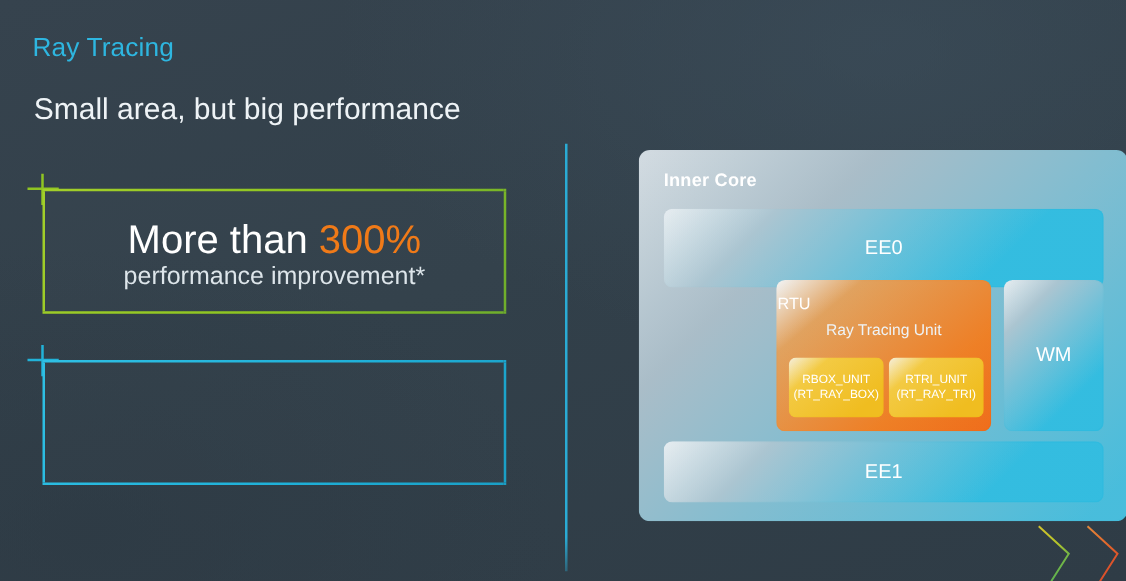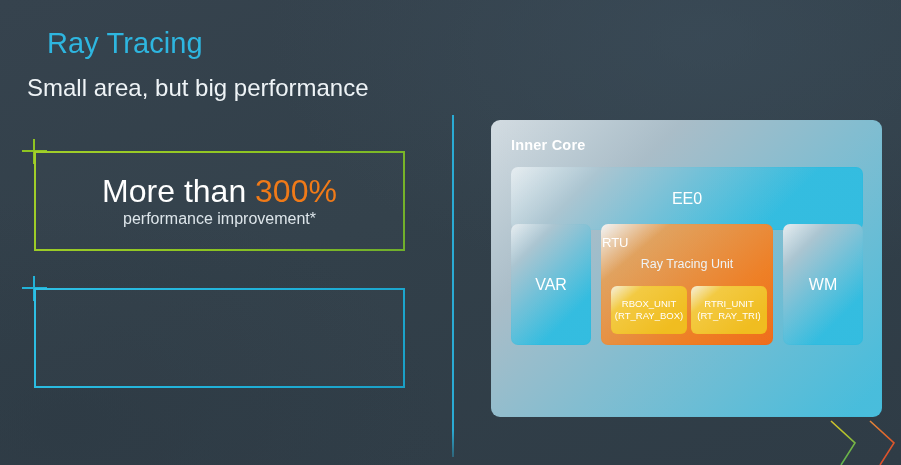--- a/index.html
+++ b/index.html
@@ -15,23 +15,22 @@
     position:absolute; inset:0;
     background:
       radial-gradient(ellipse 620px 360px at 78% 8%, rgba(62,80,94,0.55) 0%, rgba(62,80,94,0.0) 70%),
       radial-gradient(ellipse 520px 320px at 8% 92%, rgba(44,56,66,0.55) 0%, rgba(44,56,66,0.0) 72%),
       linear-gradient(160deg, #36434e 0%, #32404a 45%, #2f3c46 100%);
   }
 
   
   .title {
     position:absolute; left:26px; top:27px;
-    font-size:29px; font-weight:400; letter-spacing:.1px;
+    font-size:21px; font-weight:400; letter-spacing:.1px;
     color:#2eb6e0;
-    margin-left:21px;
   }
   .subtitle {
     position:absolute; left:27px; top:74px;
     font-size:24px; font-weight:400; color:#eef3f6;
   }
 
   
   .divider {
     position:absolute; left:452px; top:115px;
     width:2px; height:342px;
@@ -44,21 +43,21 @@
     border-style:solid; border-width:2px;
     background:rgba(255,255,255,0.012);
   }
   .stat-box .line1 {
     position:absolute; left:0; right:0; text-align:center;
     font-size:32px; font-weight:400; color:#ffffff; white-space:nowrap;
   }
   .stat-box .line1 .hl { color:#f07a18; }
   .stat-box .line2 {
     position:absolute; left:0; right:0; text-align:center;
-    font-size:16px; font-weight:400; color:#dde5ea; white-space:nowrap;
+    font-size:20px; font-weight:400; color:#dde5ea; white-space:nowrap;
   }
 
   #stat-green {
     left:34px; top:151px; width:371px; height:100px;
     border-color:#8fc422;
     border-image: linear-gradient(125deg,#a3cf2a 0%,#8cc421 55%,#6fae2c 100%) 1;
   }
   #stat-green .line1 { top:20px; }
   #stat-green .line2 { top:57px; }
 
@@ -80,21 +79,21 @@
 
   
   .footnote {
     position:absolute; left:38px; top:425px; width:370px;
     font-size:10.5px; font-style:italic; font-weight:700;
     color:#c6d2da; line-height:1.45; letter-spacing:.1px;
   }
 
   
   #outer-core {
-    position:absolute; left:491px; top:120px; width:391px; height:297px;
+    position:absolute; left:511px; top:120px; width:391px; height:297px;
     border:1.5px solid;
     border-image: linear-gradient(135deg,#c8d2d8 0%,#9fb4c0 30%,#3fb8d8 100%) 1;
     border-radius:9px;
     background:rgba(255,255,255,0.018);
     padding-left:19px;
   }
   
   #outer-core {
     border:none;
     background:
@@ -185,43 +184,43 @@
   </div>
 
 
   <div id="outer-core">
     <div class="core-label">Inner Core</div>
 
     <div class="unit" id="unit-ee0">
       <span class="unit-label">EE0</span>
     </div>
 
-    <div class="unit" id="unit-var">
-      <span class="unit-label">VAR</span>
-    </div>
 
     <div class="unit" id="unit-rtu">
       <div class="rtu-title">RTU</div>
       <div class="rtu-sub">Ray Tracing Unit</div>
 
       <div class="subunit" id="subunit-rbox">
         <span>RBOX_UNIT</span>
         <span>(RT_RAY_BOX)</span>
       </div>
 
       <div class="subunit" id="subunit-rtri">
         <span>RTRI_UNIT</span>
         <span>(RT_RAY_TRI)</span>
       </div>
     </div>
 
     <div class="unit" id="unit-wm">
       <span class="unit-label">WM</span>
     </div>
 
+    <div class="unit" id="unit-ee1">
+      <span class="unit-label">EE1</span>
+    </div>
   </div>
 
   <svg id="chevrons" viewBox="0 0 72 48">
     <defs>
       <linearGradient id="gradChevL" x1="0" y1="0" x2="0.6" y2="1">
         <stop offset="0%" stop-color="#d2c12c"></stop>
         <stop offset="50%" stop-color="#b5c42a"></stop>
         <stop offset="100%" stop-color="#4fae55"></stop>
       </linearGradient>
       <linearGradient id="gradChevR" x1="0" y1="0" x2="0.6" y2="1">

